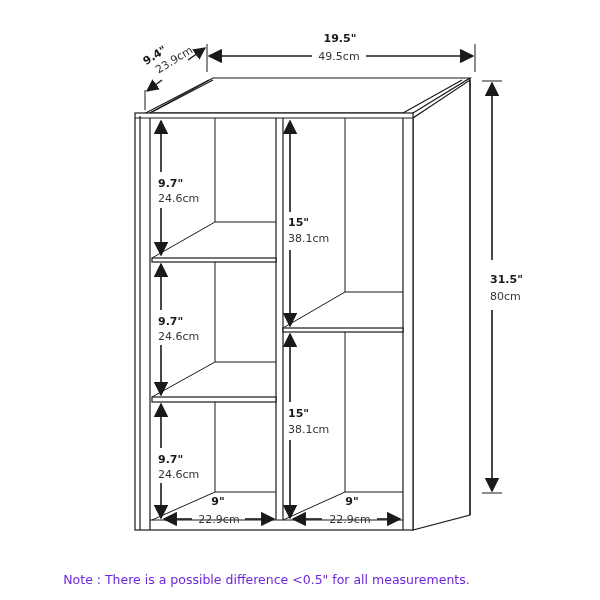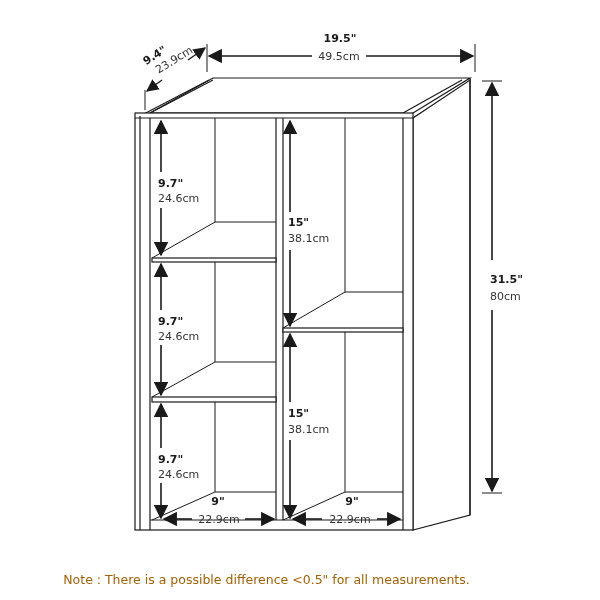--- a/index.html
+++ b/index.html
@@ -3,21 +3,21 @@
   <meta charset="utf-8">
   <style>
     html, body { margin: 0; padding: 0; background: #ffffff; }
     body { width: 600px; height: 600px; position: relative; overflow: hidden;
            font-family: "DejaVu Sans", sans-serif; }
     #stage { position: absolute; left: 0; top: 0; width: 600px; height: 600px; }
     svg text { font-family: "DejaVu Sans", sans-serif; fill: #1a1a1a; }
     .bold { font-weight: bold; font-size: 11px; }
     .thin { font-weight: normal; font-size: 11px; fill: #333; }
     .note { position: absolute; left: 0; width: 533px; top: 572px; text-align: center;
-            font-size: 12.5px; color: #a16207; font-family: "DejaVu Sans", sans-serif; }
+            font-size: 12.5px; color: #6d28d9; font-family: "DejaVu Sans", sans-serif; }
   </style>
 </head>
 <body>
 
 <svg id="stage" viewBox="0 0 600 600" xmlns="http://www.w3.org/2000/svg">
   <defs>
     <marker id="ah" viewBox="0 0 10 10" refX="9" refY="5" markerWidth="9" markerHeight="9" orient="auto-start-reverse">
       <path d="M0,0 L10,5 L0,10 z" fill="#1a1a1a"></path>
     </marker>
   </defs>

